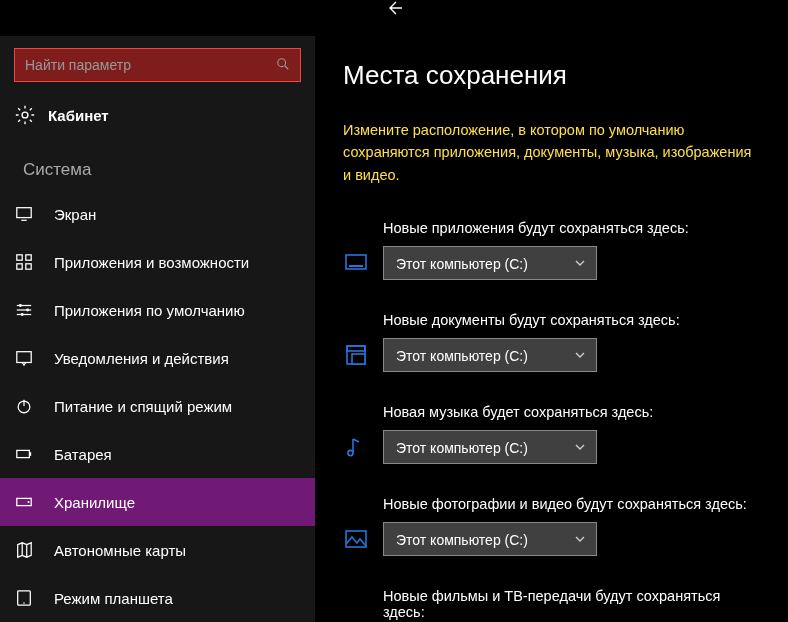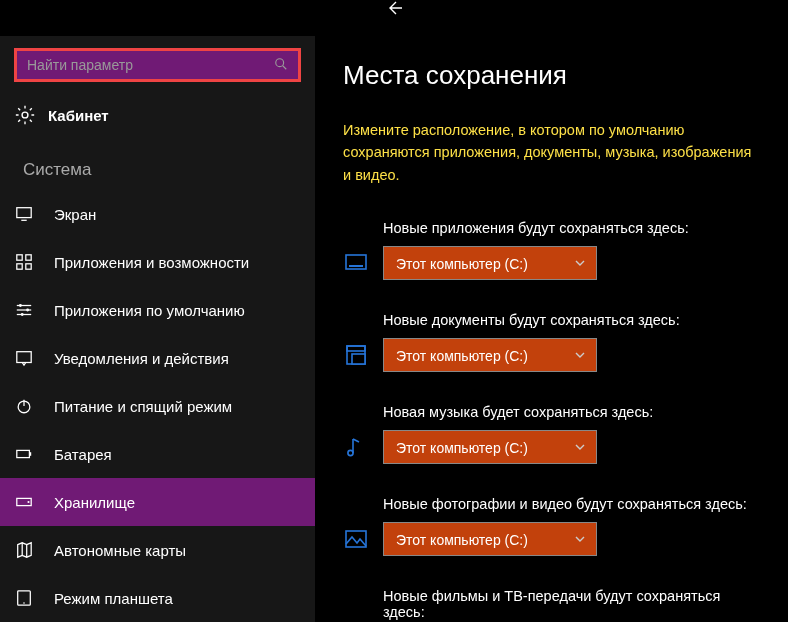--- a/index.html
+++ b/index.html
@@ -40,22 +40,22 @@
   width: 315px;
   background: #171717;
   display: flex;
   flex-direction: column;
   padding-top: 12px;
 }
 .search-wrap {
   padding: 0 14px 14px 14px;
 }
 .search {
-  background: #701a75;
-  border: 3px solid #ef4444;
+  background: #7f1d1d;
+  border: 1px solid #ef4444;
   height: 34px;
   display: flex;
   align-items: center;
   padding: 0 10px;
   justify-content: space-between;
 }
 .search span { color: #999; font-size: 14px; }
 .search .sicon { color: #999; }
 .krow {
   display: flex;
@@ -120,21 +120,21 @@
   color: #2675d9;
 }
 .dropdown {
   border: 1px solid #888;
   height: 34px;
   display: flex;
   align-items: center;
   justify-content: space-between;
   padding: 1px 10px 0 12px;
   min-width: 214px;
-  background: #c2410c;
+  background: #404040;
   cursor: pointer;
 }
 .dropdown .dval { font-size: 14px; }
 .dropdown .chev { color: #ccc; }
 
 .content::-webkit-scrollbar{width:0}
 </style>
 </head>
 <body>
 

